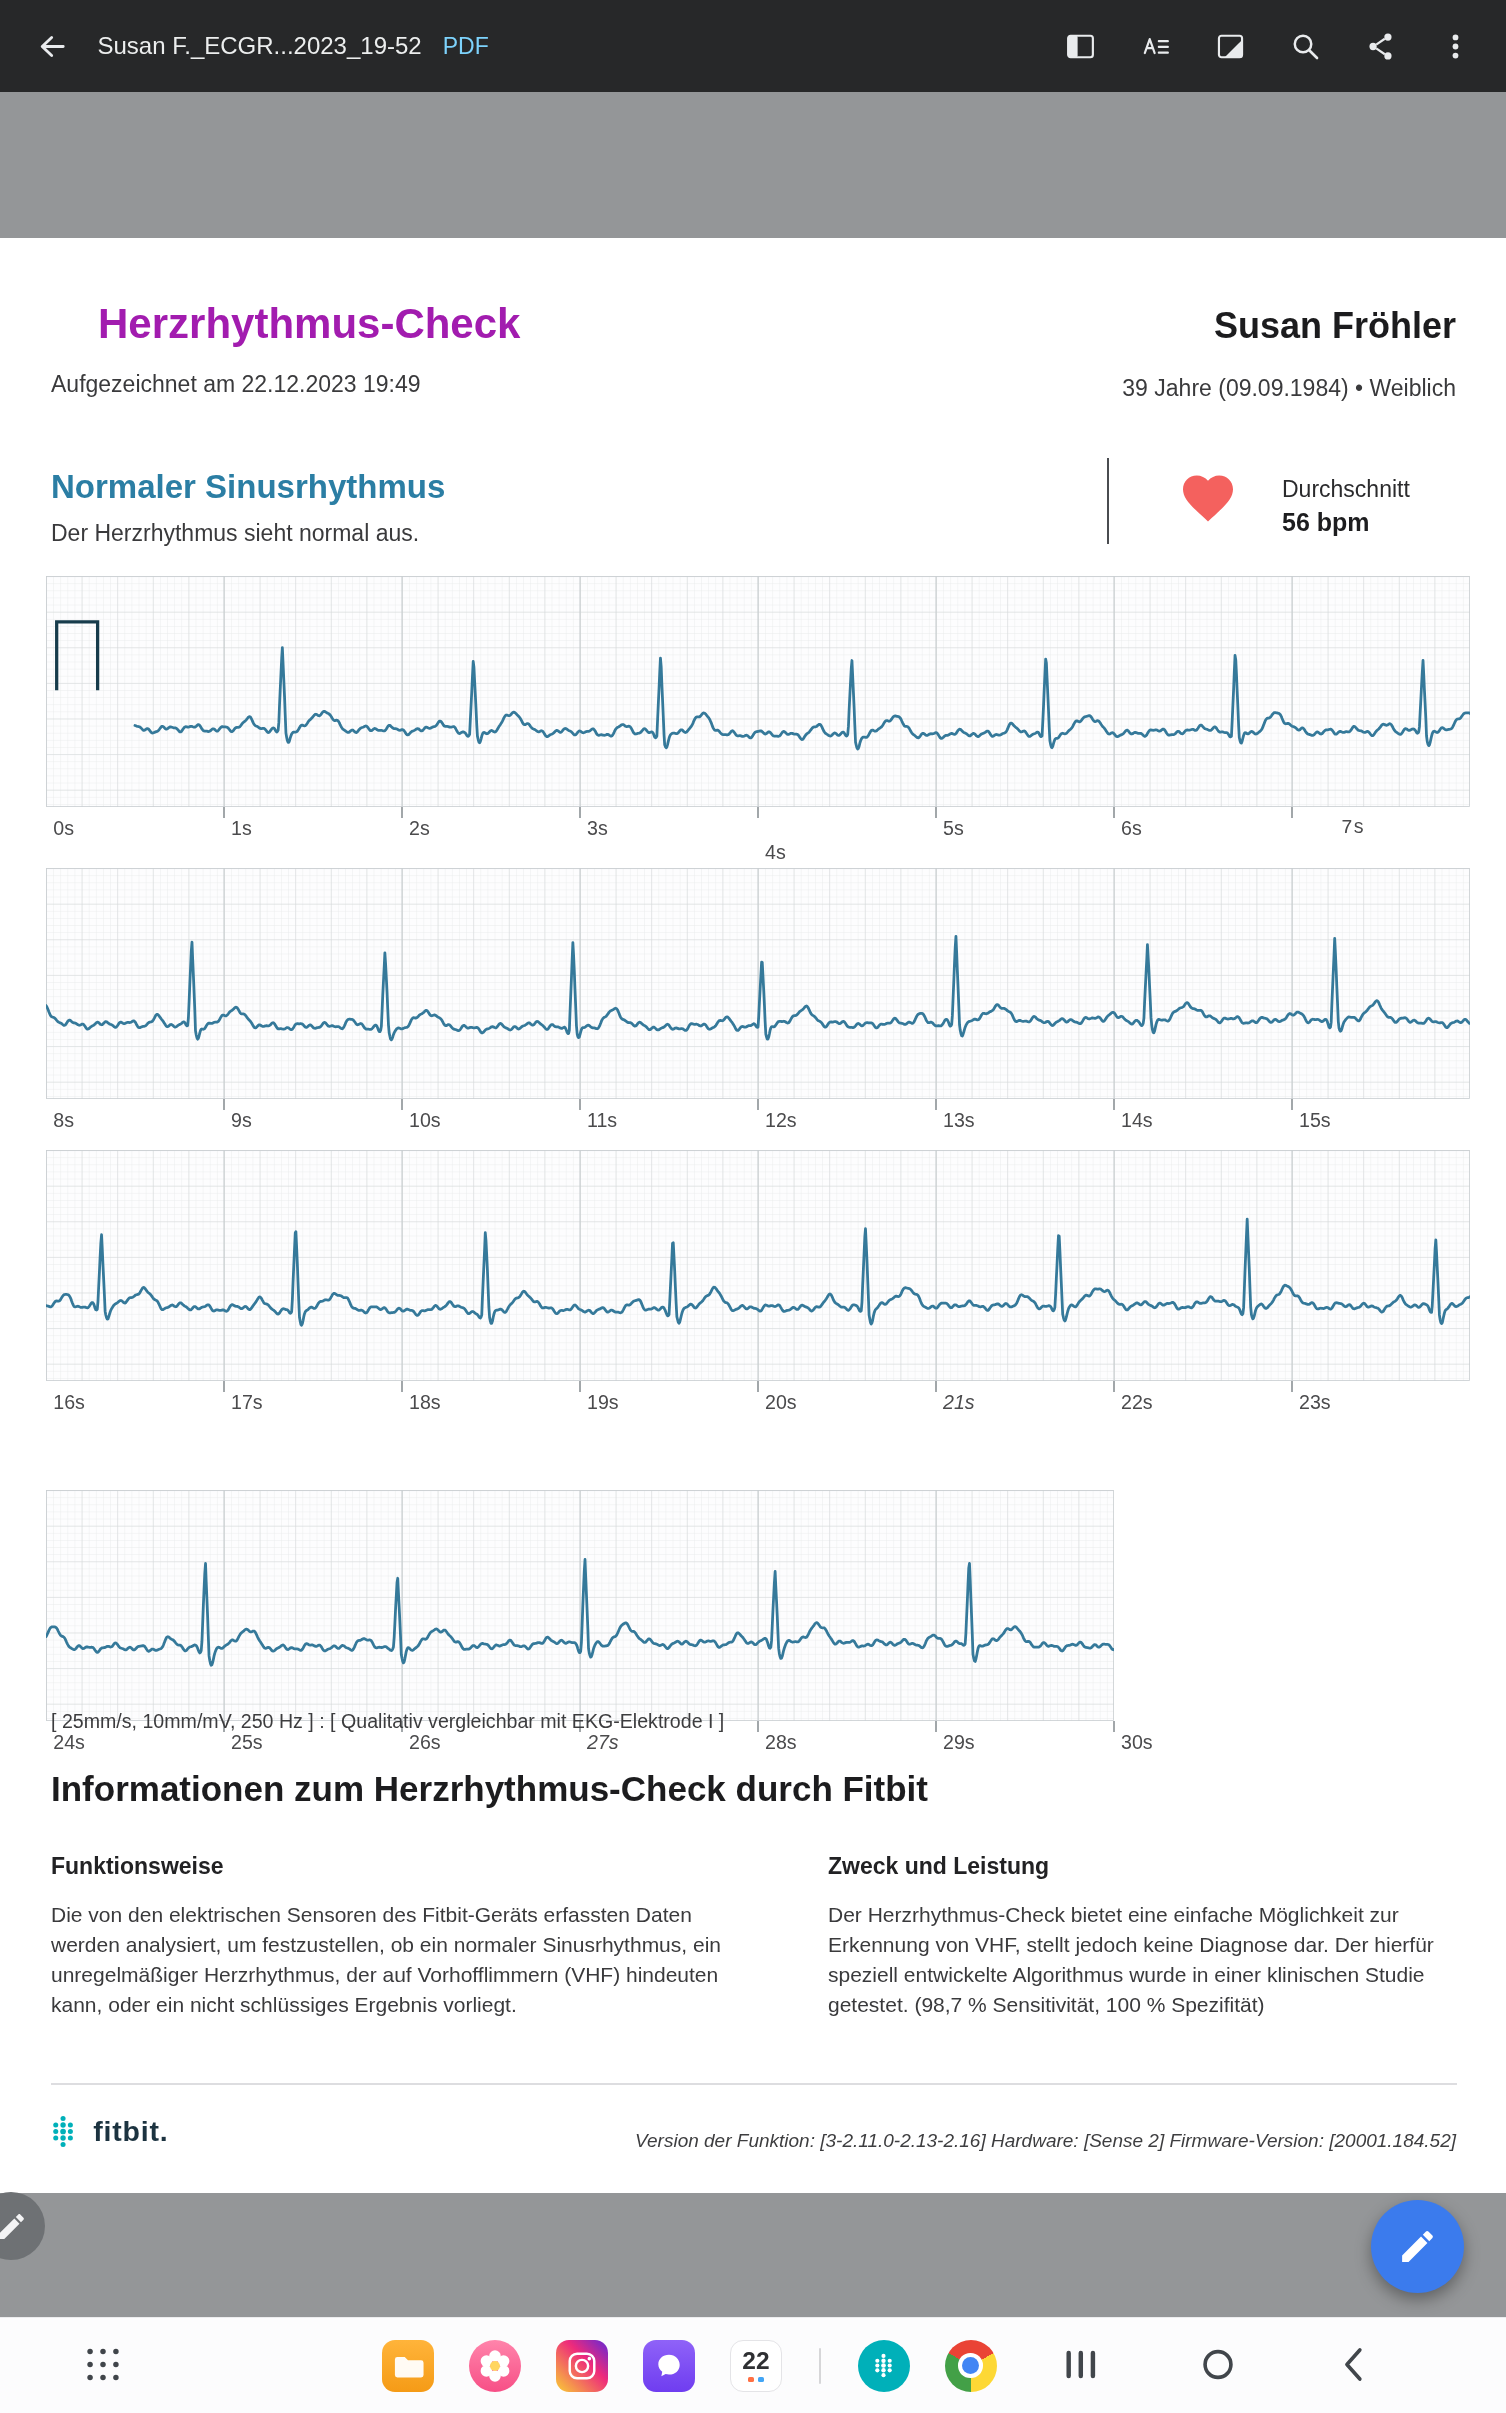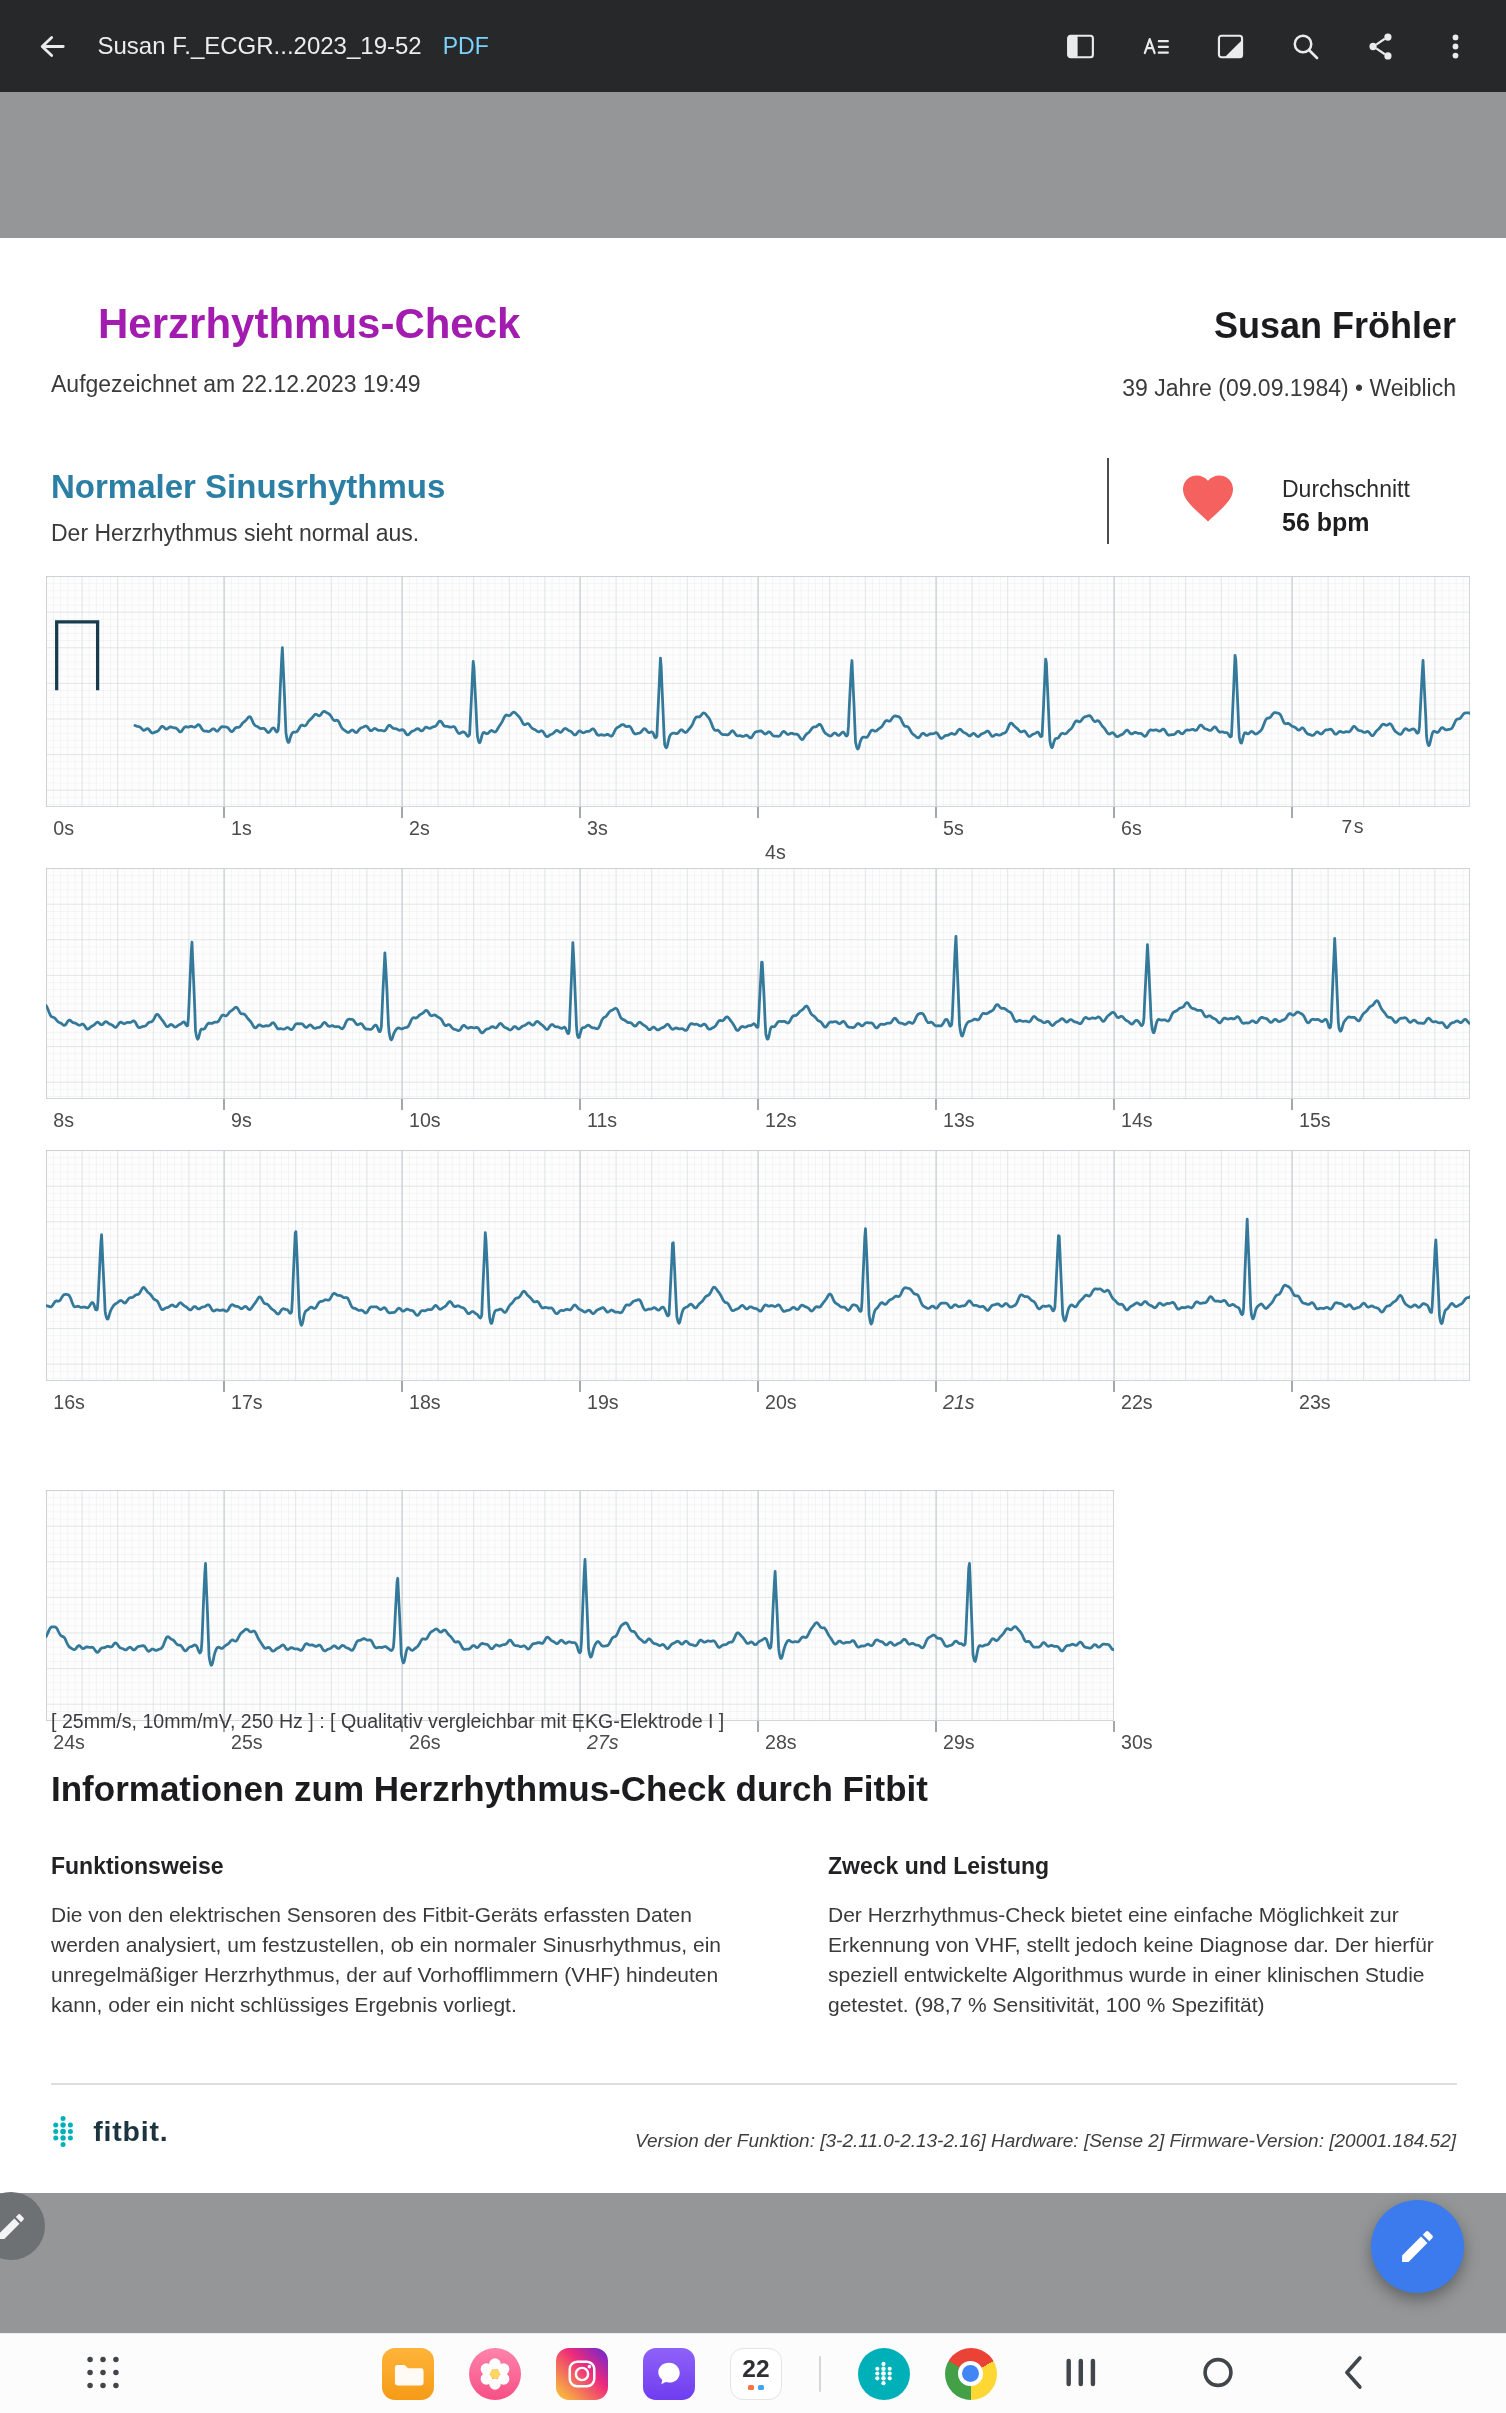--- a/index.html
+++ b/index.html
@@ -51,21 +51,21 @@
 
   
   .fab-left { position:absolute; left:-23px; top:2100px; width:68px; height:68px; border-radius:50%;
               background:#6e7174; border:none; display:flex; align-items:center; justify-content:center;
               cursor:pointer; }
   .fab { position:absolute; left:1371px; top:2108px; width:93px; height:93px; border-radius:50%;
          background:#3b7bed; border:none; display:flex; align-items:center; justify-content:center;
          box-shadow:0 6.5px 16.3px rgba(0,0,0,.35); cursor:pointer; }
 
   
-  .navbar { position:absolute; bottom:0; left:0; width:1507px; height:80px; background:#fcfcfd;
+  .navbar { position:absolute; bottom:0; left:0; width:1507px; height:96px; background:#fcfcfd;
             border-top:0.8px solid #ececee; z-index:6; }
   .nav-apps { position:absolute; left:82px; top:50%; transform:translateY(-50%); }
   .dock { position:absolute; left:382px; top:50%; transform:translateY(-50%); display:flex; align-items:center; gap:35px; }
   .app-icon { width:52px; height:52px; border-radius:13px; position:relative; display:flex;
               align-items:center; justify-content:center; cursor:pointer; flex:0 0 auto; }
   .app-circle { border-radius:50%; }
   .icon-folder { background:linear-gradient(180deg,#ffb43a,#f59b16); }
   .icon-flower { background:linear-gradient(180deg,#ff84ab,#f74f86); }
   .icon-insta  { background:linear-gradient(45deg,#f9ce34,#ee2a7b 60%,#6228d7); }
   .icon-purple { background:linear-gradient(180deg,#8f62f8,#6f3df0); }

